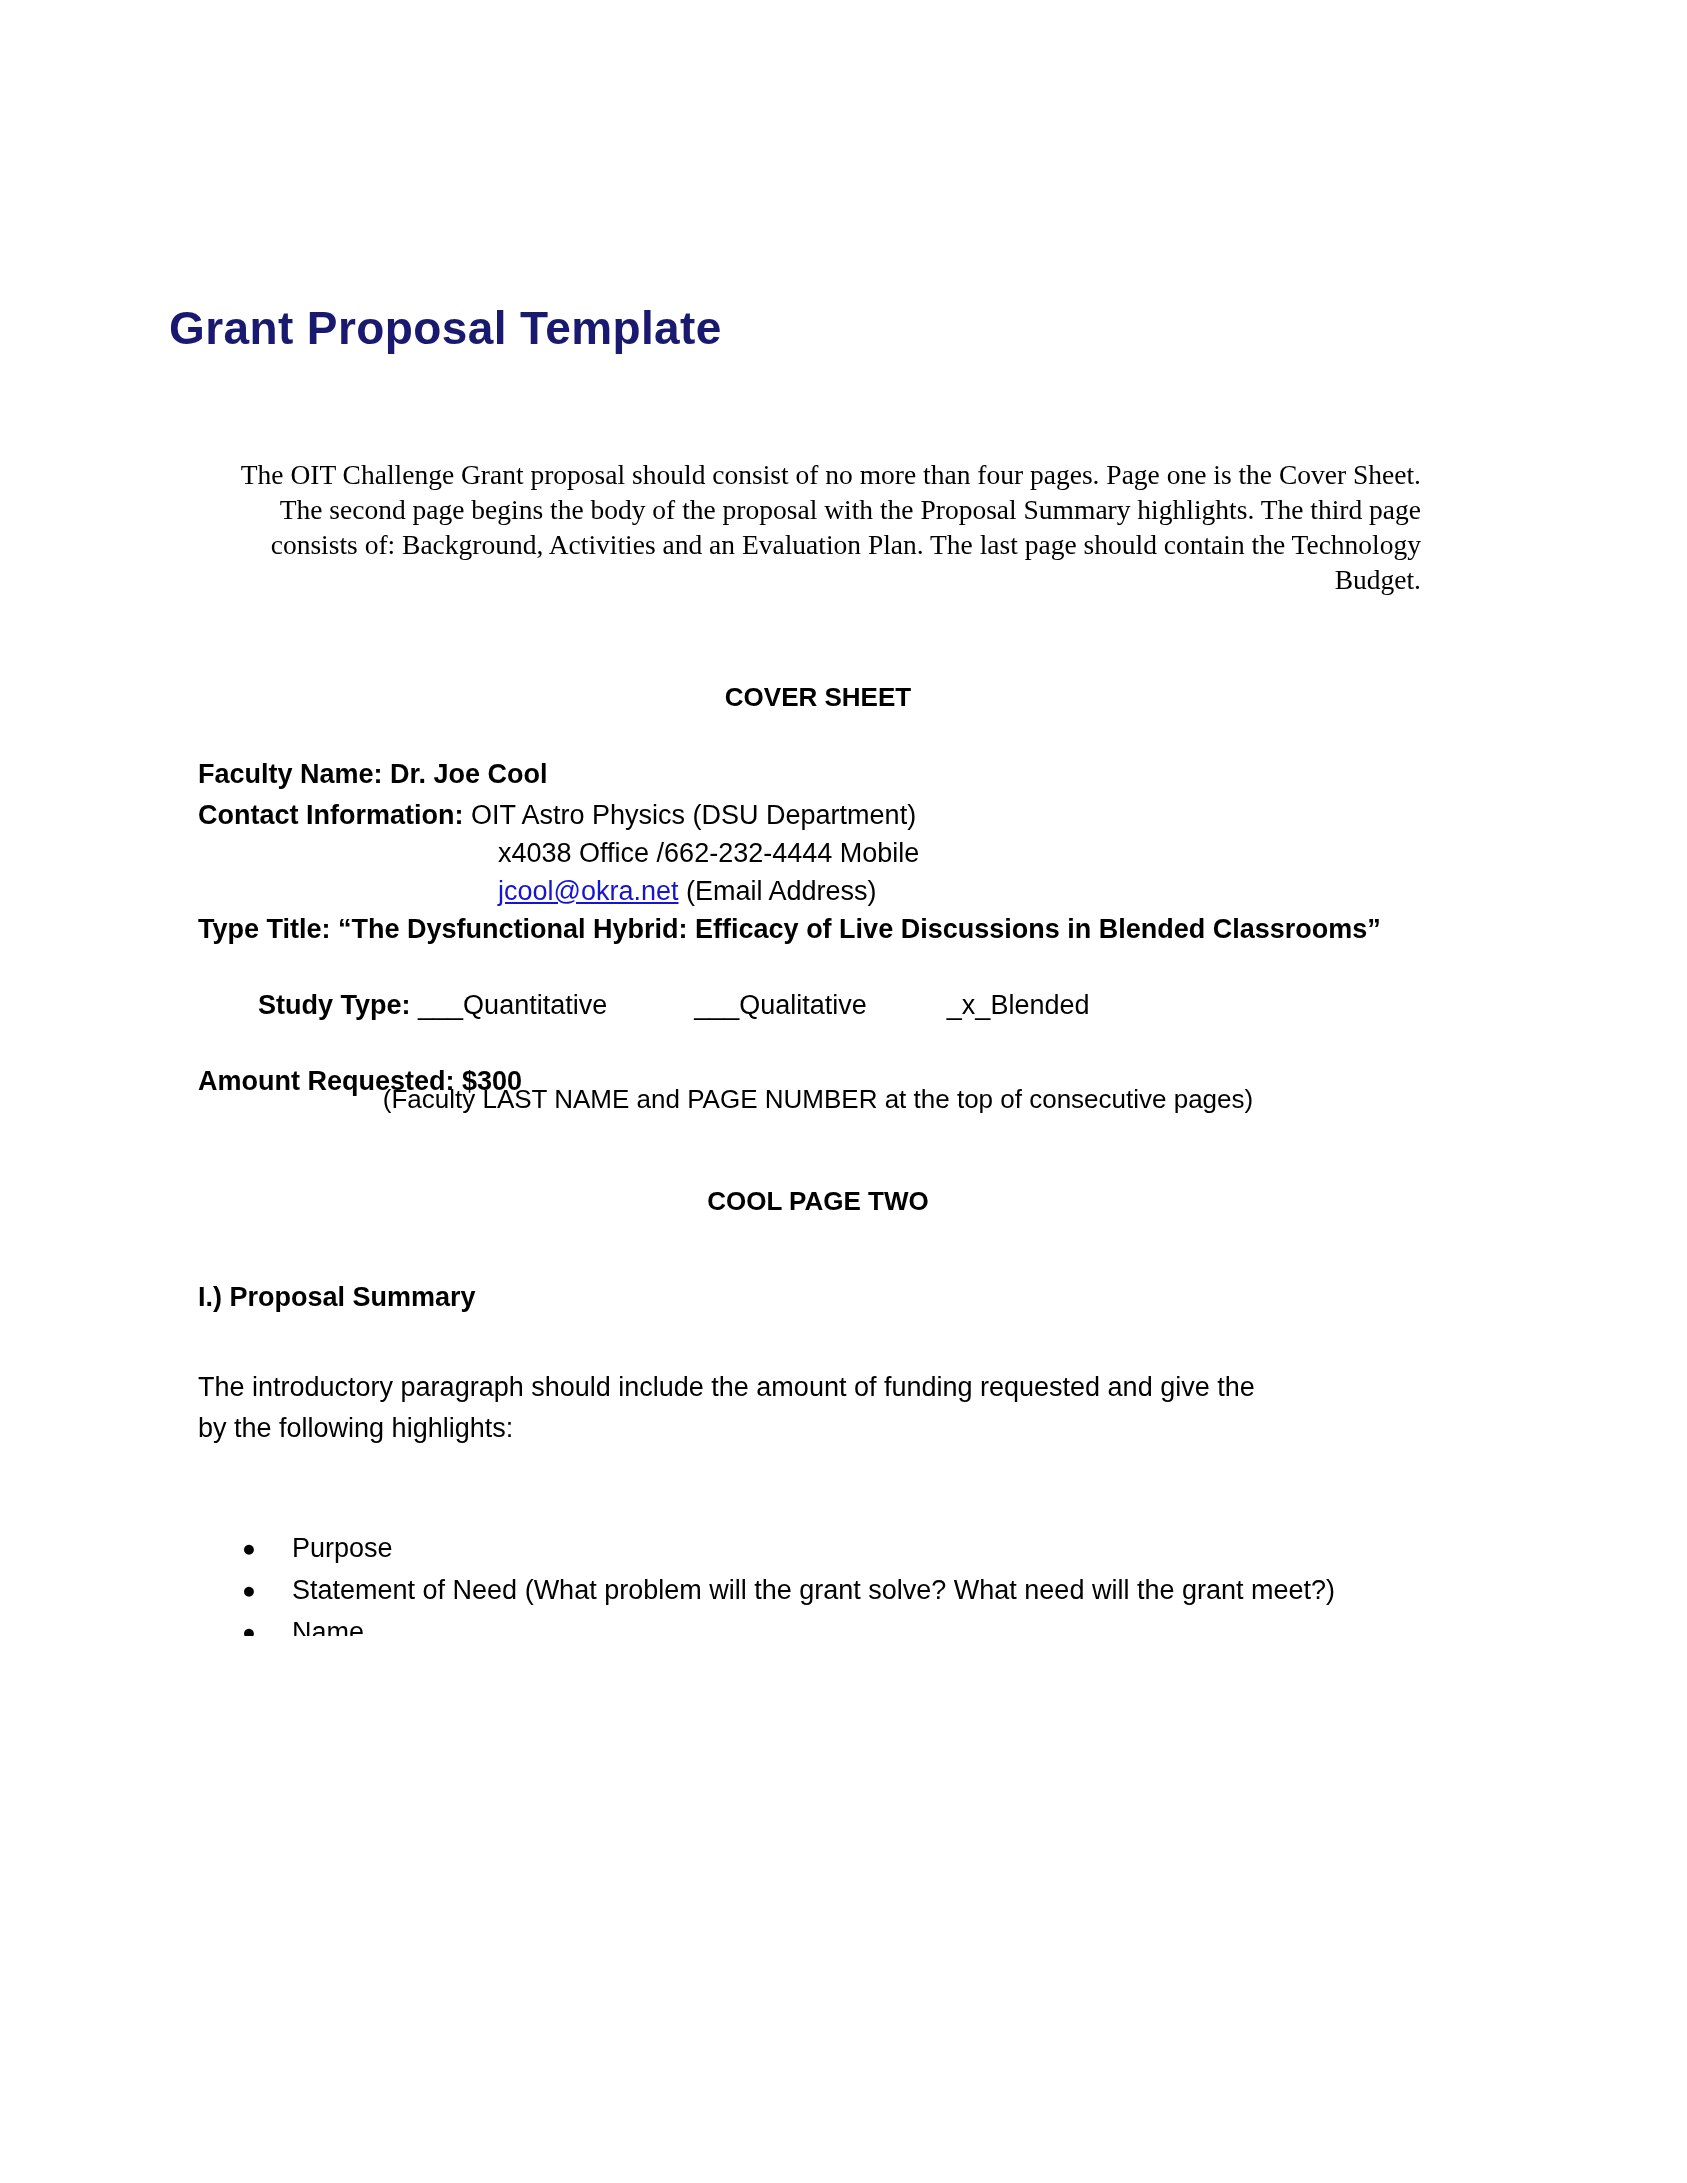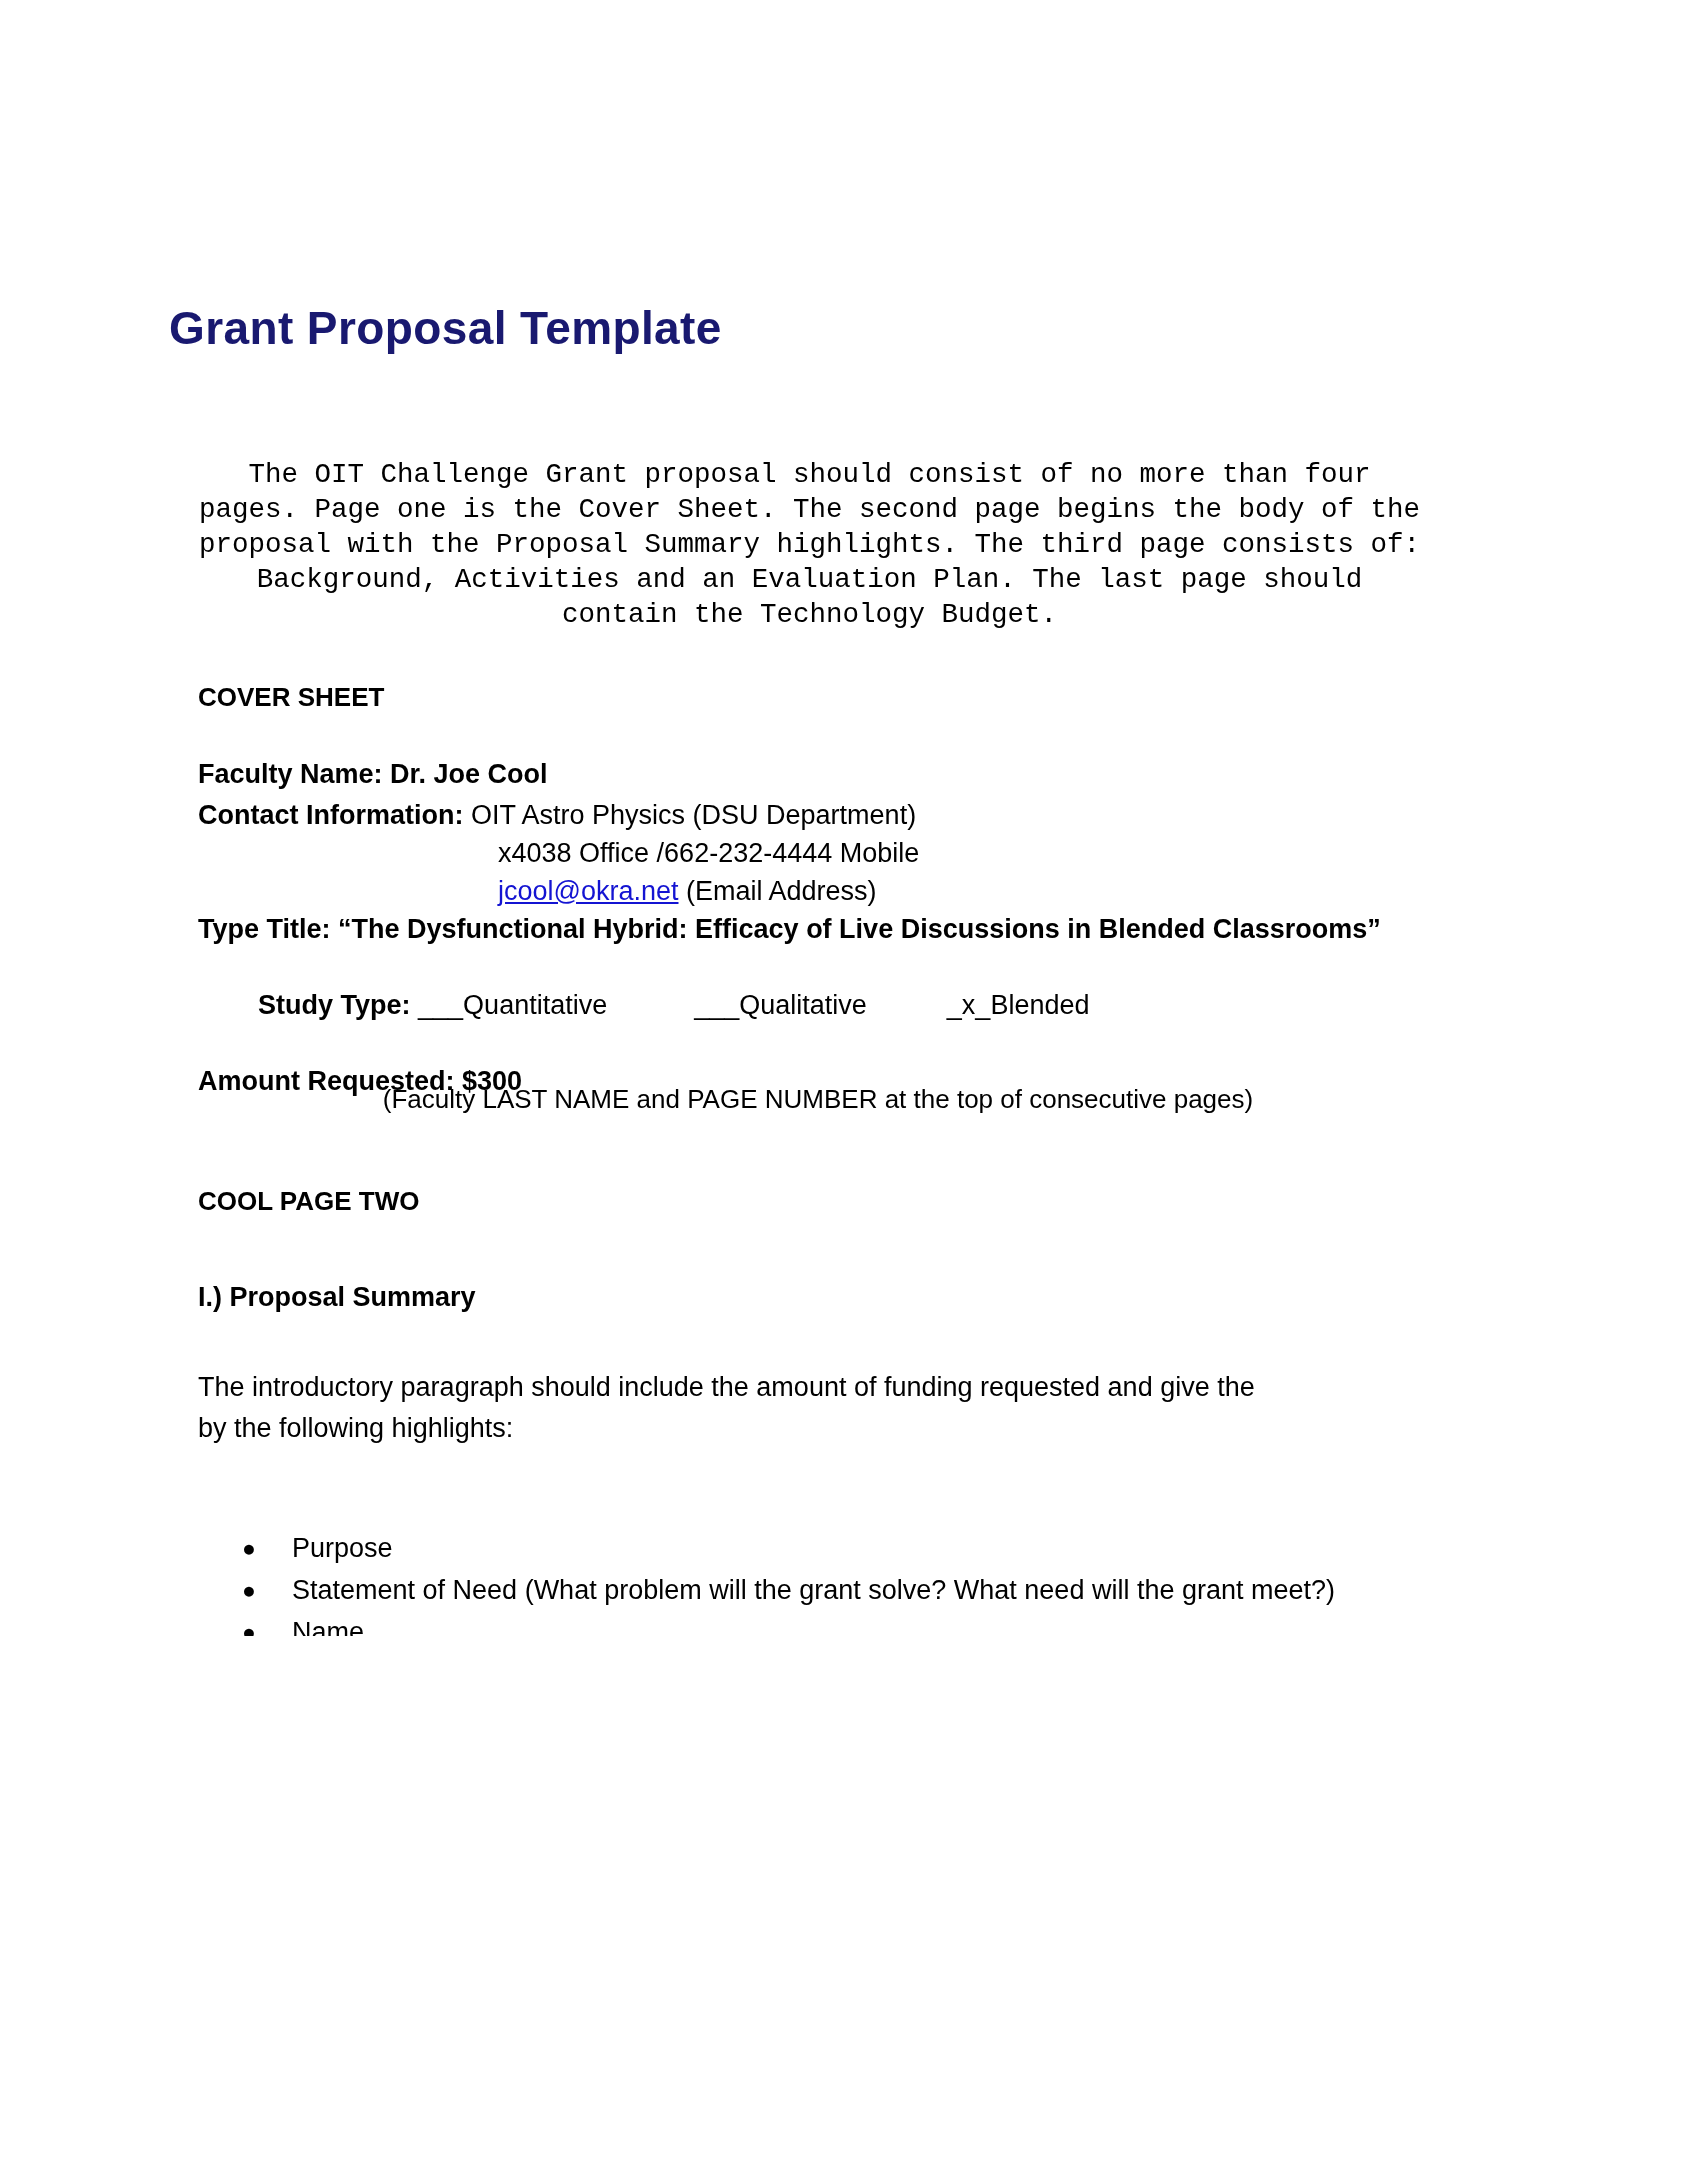--- a/index.html
+++ b/index.html
@@ -42,32 +42,33 @@
     white-space: nowrap;
   }
 
   
   .intro {
     position: absolute;
     left: 0;
     top: 457px;
     width: 1223px;
     margin: 0;
-    font-family: Liberation Mono, monospace;
+    font-family: Liberation Serif, serif;
     font-size: 27.5px;
     line-height: 35px;
     color: #000000;
+    text-align: right;
+  }
+
+  .center-head {
+    position: absolute;
+    left: 0;
+    width: 1240px;
+    margin: 0;
     text-align: center;
-  }
-
-  .center-head {
-    position: absolute;
-    left: 0;
-    width: 1240px;
-    margin: 0;
     font-weight: bold;
     font-size: 26px;
     line-height: 33px;
     color: #000000;
     font-family: "Liberation Sans", sans-serif;
   }
   #cover-sheet-heading { top: 681px; }
   #page-two-heading    { top: 1185px; }
 
   .centered-note {

